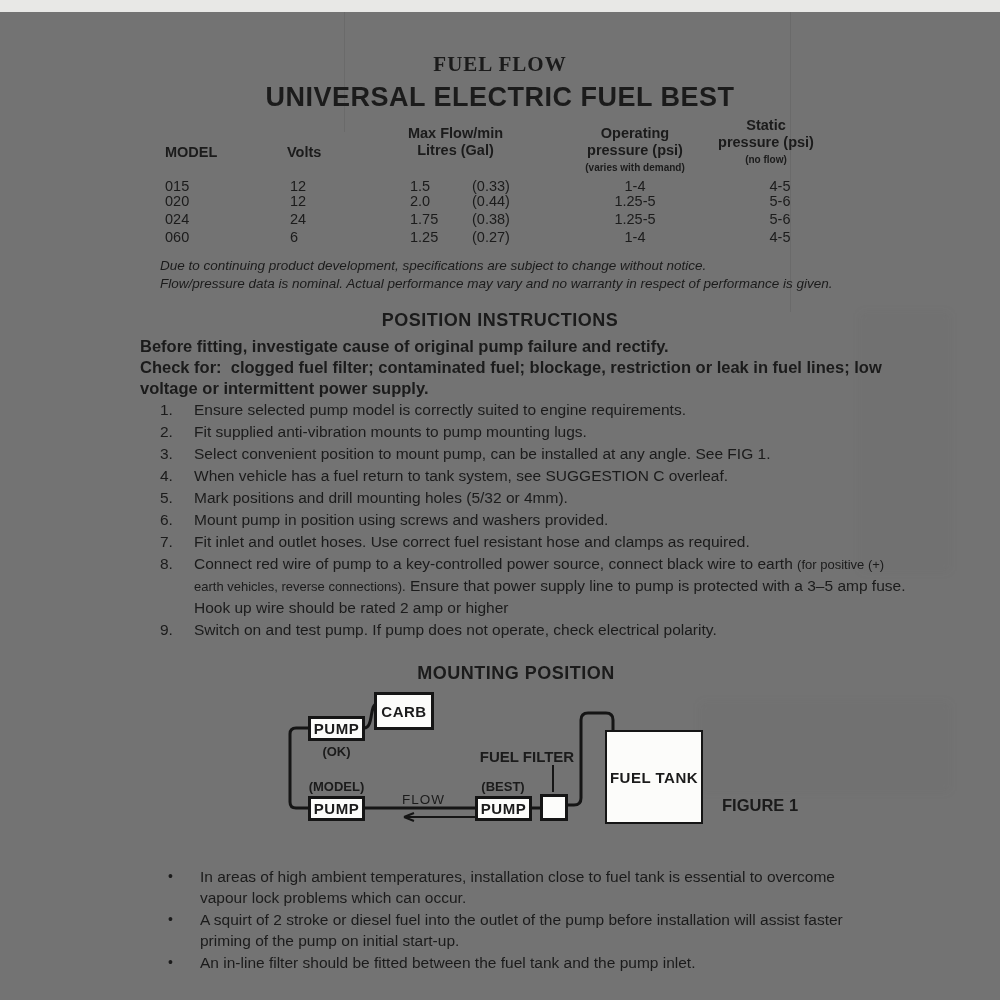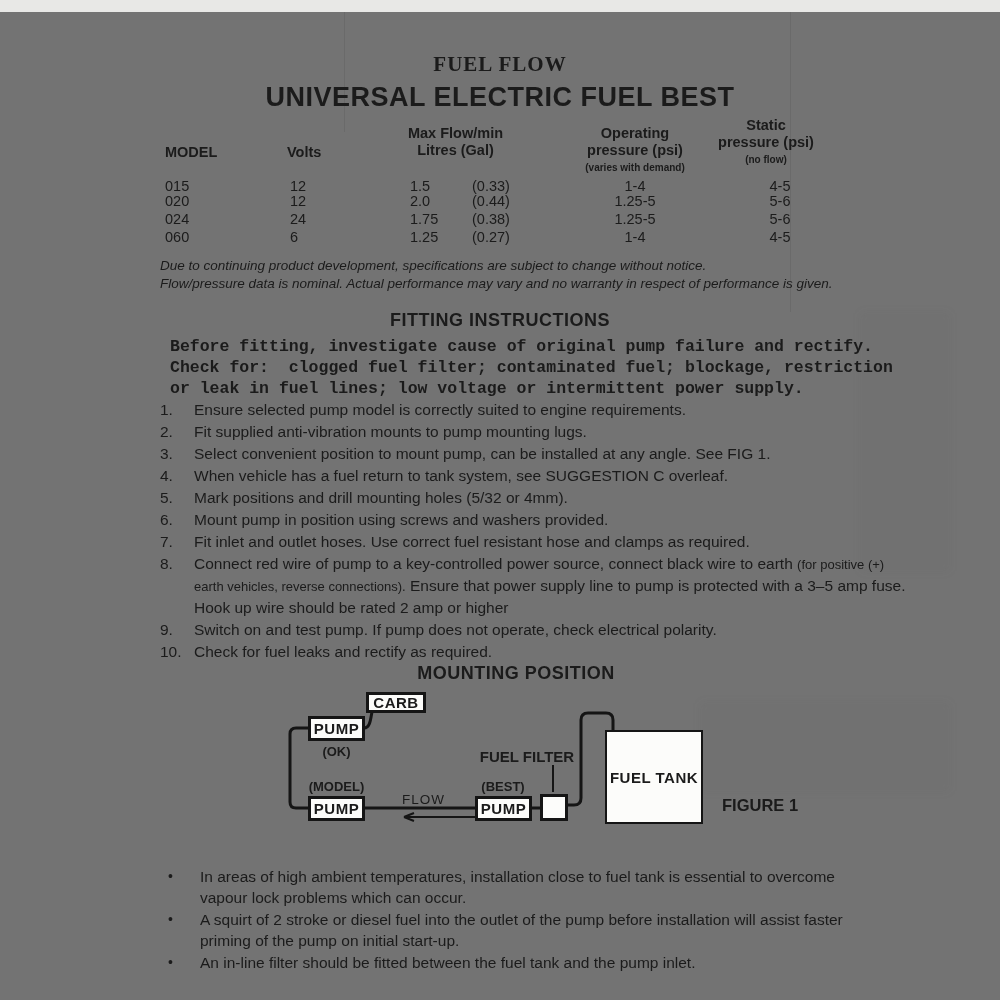--- a/index.html
+++ b/index.html
@@ -42,22 +42,22 @@
   .trow .c-gal{width:83px;}
   .trow .c-oper{width:160px;text-align:center;}
   .trow .c-static{width:130px;text-align:center;}
 
   .notes{position:absolute;left:160px;top:245px;width:760px;
     font-style:italic;font-size:13.5px;line-height:18px;}
 
   .h-fitting{position:absolute;left:0;top:298px;width:1000px;text-align:center;
     font-weight:bold;font-size:18px;letter-spacing:0.5px;}
 
-  .intro{position:absolute;left:170px;width:748px;
-    font-family:Liberation Mono, monospace;font-weight:bold;font-size:16.5px;line-height:21px;}
+  .intro{position:absolute;left:140px;width:748px;
+    font-family:Liberation Sans, sans-serif;font-weight:bold;font-size:16.5px;line-height:21px;}
   .intro1{top:324px;}
   .intro2{top:345px;white-space:pre-wrap;}
 
   .steps{position:absolute;left:160px;top:387px;width:748px;font-size:15.5px;line-height:21px;}
   .step{display:grid;grid-template-columns:34px 1fr;margin-bottom:1px;}
   .step .small{font-size:13px;}
 
   .h-mounting{position:absolute;left:16px;top:651px;width:1000px;text-align:center;
     font-weight:bold;font-size:18px;letter-spacing:0.5px;}
 
@@ -141,21 +141,21 @@
     <span class="c-gal">(0.27)</span>
     <span class="c-oper">1-4</span>
     <span class="c-static">4-5</span>
   </div>
 
   <div class="notes">
     <div>Due to continuing product development, specifications are subject to change without notice.</div>
     <div>Flow/pressure data is nominal. Actual performance may vary and no warranty in respect of performance is given.</div>
   </div>
 
-  <div class="h-fitting">FITTING INSTRUCTIONS</div>
+  <div class="h-fitting">POSITION INSTRUCTIONS</div>
   <div class="intro intro1">Before fitting, investigate cause of original pump failure and rectify.</div>
   <div class="intro intro2">Check for:  clogged fuel filter; contaminated fuel; blockage, restriction or leak in fuel lines; low voltage or intermittent power supply.</div>
 
   <div class="steps">
     <div class="step">
       <span>1.</span>
       <span>Ensure selected pump model is correctly suited to engine requirements.</span>
     </div>
     <div class="step">
       <span>2.</span>
@@ -181,24 +181,20 @@
       <span>7.</span>
       <span>Fit inlet and outlet hoses. Use correct fuel resistant hose and clamps as required.</span>
     </div>
     <div class="step">
       <span>8.</span>
       <span><span>Connect red wire of pump to a key-controlled power source, connect black wire to earth </span><span class="small">(for positive (+) earth vehicles, reverse connections).</span><span> Ensure that power supply line to pump is protected with a 3–5 amp fuse. Hook up wire should be rated 2 amp or higher</span></span>
     </div>
     <div class="step">
       <span>9.</span>
       <span>Switch on and test pump. If pump does not operate, check electrical polarity.</span>
-    </div>
-    <div class="step">
-      <span>10.</span>
-      <span>Check for fuel leaks and rectify as required.</span>
     </div>
   </div>
 
   <div class="h-mounting">MOUNTING POSITION</div>
 
   <div class="diagram">
     <svg width="560" height="152" viewBox="0 0 560 152">
       <g fill="none" stroke="#151515" stroke-width="3" stroke-linecap="round">
 
         <path d="M94,42 C104,42 99,18 107,18"></path>
@@ -212,21 +208,21 @@
         <path d="M298,119 H304 Q311,119 311,112 V34 Q311,27 318,27 H336 Q343,27 343,34 V45"></path>
       </g>
       <g fill="none" stroke="#151515" stroke-width="2">
 
         <path d="M283,79 V106"></path>
 
         <path d="M213,131 H134 M134,131 l10,-4 M134,131 l10,4"></path>
       </g>
     </svg>
 
-    <div class="dbox" style="left:96px;top:6px;width:60px;height:21px;">CARB</div>
+    <div class="dbox" style="left:104px;top:6px;width:60px;height:38px;">CARB</div>
     <div class="dbox" style="left:38px;top:30px;width:57px;height:25px;">PUMP</div>
     <div class="dlabel" style="left:38px;top:58px;width:57px;">(OK)</div>
     <div class="dlabel" style="left:28px;top:93px;width:77px;">(MODEL)</div>
     <div class="dbox" style="left:38px;top:110px;width:57px;height:25px;">PUMP</div>
     <div class="dflow" style="left:132px;top:106px;">FLOW</div>
     <div class="dlabel" style="left:202px;top:93px;width:62px;">(BEST)</div>
     <div class="dbox" style="left:205px;top:110px;width:57px;height:25px;">PUMP</div>
     <div class="dbox" style="left:270px;top:108px;width:28px;height:27px;"></div>
     <div class="dlabel" style="left:207px;top:62px;width:100px;font-size:15px;">FUEL FILTER</div>
     <div class="dbox" style="left:335px;top:44px;width:98px;height:94px;border-width:2.5px;">FUEL TANK</div>

